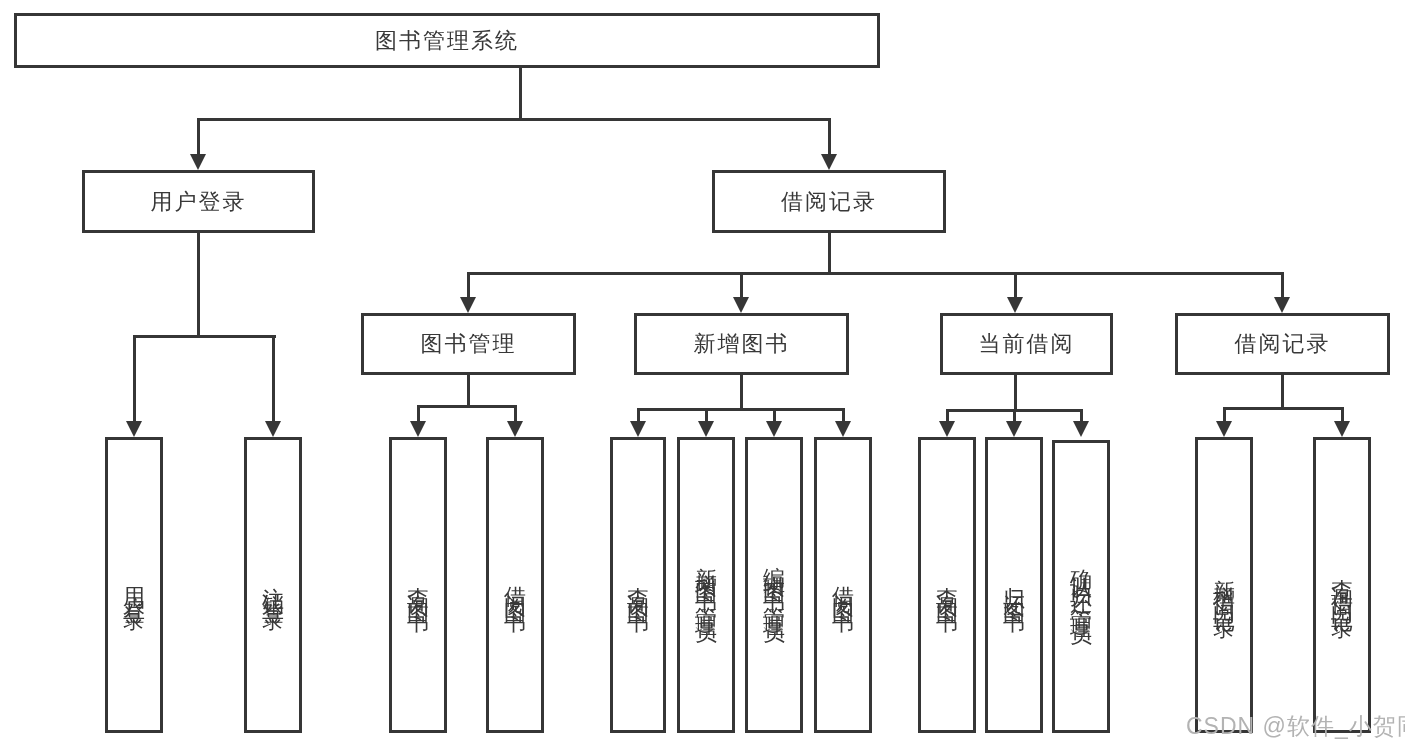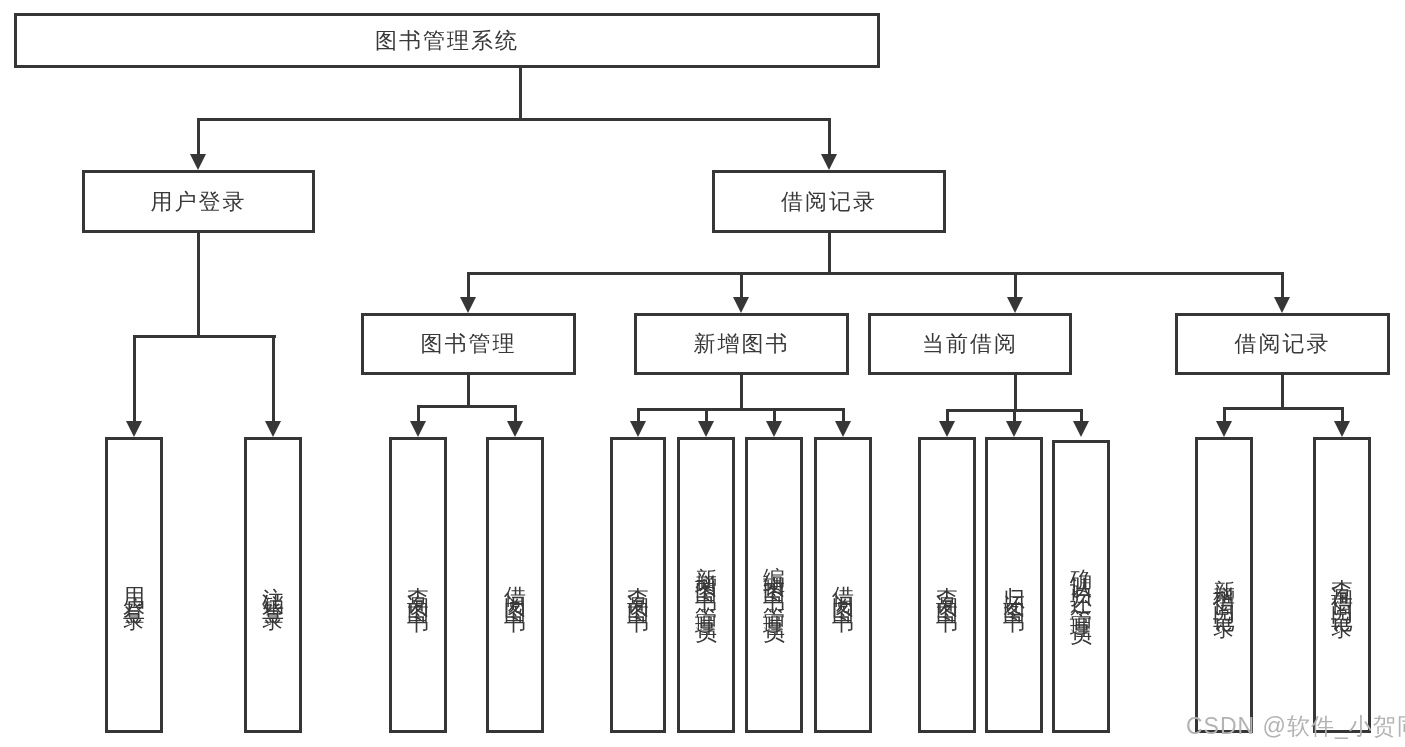--- a/index.html
+++ b/index.html
@@ -95,21 +95,21 @@
   <div class="vl" style="left:1341px;top:407px;height:14px"></div>
   <div class="arr" style="left:1334px;top:421px"></div>
 
   <div class="box hbox" style="left:14px;top:13px;width:866px;height:55px">图书管理系统</div>
 
   <div class="box hbox" style="left:82px;top:170px;width:233px;height:63px">用户登录</div>
   <div class="box hbox" style="left:712px;top:170px;width:234px;height:63px">借阅记录</div>
 
   <div class="box hbox" style="left:361px;top:313px;width:215px;height:62px">图书管理</div>
   <div class="box hbox" style="left:634px;top:313px;width:215px;height:62px">新增图书</div>
-  <div class="box hbox" style="left:868px;top:313px;width:204px;height:62px">当前借阅</div>
+  <div class="box hbox" style="left:940px;top:313px;width:173px;height:62px">当前借阅</div>
   <div class="box hbox" style="left:1175px;top:313px;width:215px;height:62px">借阅记录</div>
 
   <div class="box vbox" style="left:105px;top:437px;width:58px;height:296px">用户登录</div>
   <div class="box vbox" style="left:244px;top:437px;width:58px;height:296px">注销登录</div>
 
   <div class="box vbox" style="left:389px;top:437px;width:58px;height:296px">查询图书</div>
   <div class="box vbox" style="left:486px;top:437px;width:58px;height:296px">借阅图书</div>
 
   <div class="box vbox" style="left:610px;top:437px;width:56px;height:296px">查询图书</div>
   <div class="box vbox" style="left:677px;top:437px;width:58px;height:296px">新增图书（管理员）</div>

